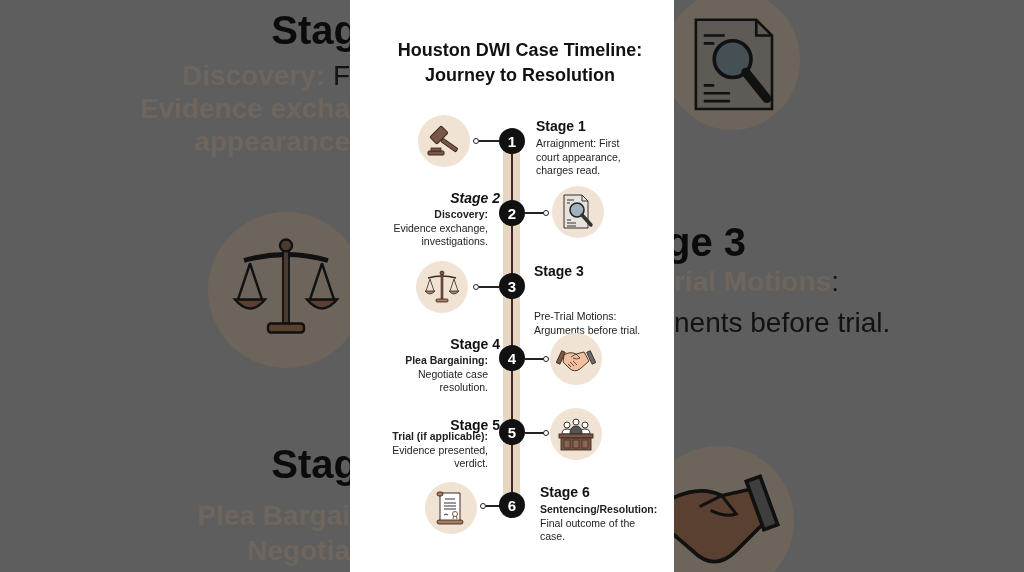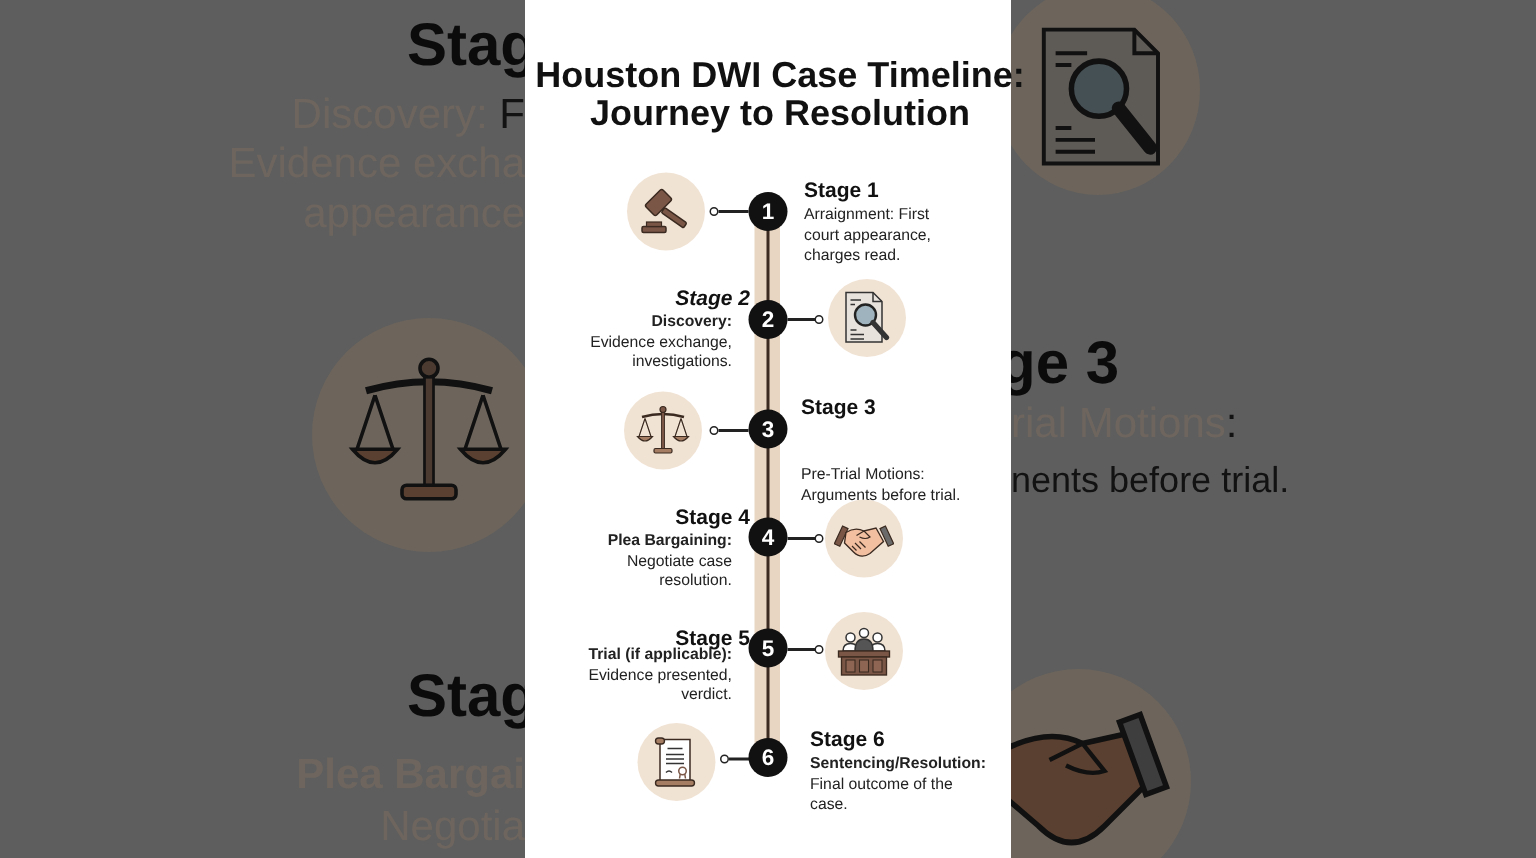--- a/index.html
+++ b/index.html
@@ -5,26 +5,26 @@
   * { box-sizing: border-box; margin: 0; padding: 0; }
   html, body { width: 1024px; height: 572px; overflow: hidden; }
   body { background: #5c5c5c; font-family: "Liberation Sans", "DejaVu Sans", sans-serif; position: relative; }
 
   
   .bg { position: absolute; top: 0; height: 572px; overflow: hidden; background: #5e5e5e; }
   .bg-left { left: 0; width: 350px; }
   .bg-right { left: 674px; width: 350px; }
   .bg .big { position: absolute; color: #0b0b0b; font-weight: 700; white-space: nowrap; filter: blur(0.4px); }
   .bg .mid { position: absolute; color: #121212; white-space: nowrap; filter: blur(0.4px); }
-  .bg .muted { color: #6e665e; }
+  .bg .muted { color: #6e665e; font-weight: bold; }
   .bg .circle { position: absolute; border-radius: 50%; background: #6d655c; }
 
   
   .panel { position: absolute; left: 350px; top: 0; width: 324px; height: 572px; background: #ffffff; }
-  .title { position: absolute; top: 38px; left: 0; width: 340px; text-align: center; font-weight: 700; font-size: 24px; line-height: 25px; color: #111; }
+  .title { position: absolute; top: 38px; left: 0; width: 340px; text-align: center; font-weight: 700; font-size: 18px; line-height: 25px; color: #111; }
 
   .spine { position: absolute; left: 153px; top: 140px; width: 17px; height: 372px; background: #e8d6c2; }
   .spine-line { position: absolute; left: 161px; top: 140px; width: 2px; height: 372px; background: #3a2a20; }
 
   .node { position: absolute; width: 26px; height: 26px; border-radius: 50%; background: #111; color: #fff; font-weight: 700; font-size: 15px; display: flex; align-items: center; justify-content: center; }
   .connector { position: absolute; height: 2px; background: #222; }
   .dot { position: absolute; width: 6px; height: 6px; border-radius: 50%; border: 1.5px solid #222; background: #fff; }
   .icon-wrap { position: absolute; width: 52px; height: 52px; border-radius: 50%; background: #f1e3d4; display: flex; align-items: center; justify-content: center; }
   .icon-wrap svg { width: 40px; height: 40px; }
 
@@ -68,21 +68,21 @@
     <path d="M3 2 H26 L32 8 V36 H3 Z" fill="#5e5a56" stroke="#111" stroke-width="1"></path>
     <path d="M26 2 V8 H32" fill="none" stroke="#111" stroke-width="1"></path>
     <path d="M6 8 H14 M6 11 H10 M6 27 H10 M6 30 H16 M6 33 H16" stroke="#111" stroke-width="1"></path>
     <circle cx="17" cy="17" r="7" fill="#455055" stroke="#111" stroke-width="1.4"></circle>
     <line x1="22" y1="22" x2="30" y2="32" stroke="#111" stroke-width="3.5" stroke-linecap="round"></line>
   </svg>
   <div class="big" style="left:-8px; top:220px; font-size:40px;">ge 3</div>
   <div class="mid" style="left:0; top:266px; font-size:28px;">
     <span class="muted">rial Motions</span><span>:</span>
   </div>
-  <div class="mid" style="left:0; top:307px; font-size:24px;">nents before trial.</div>
+  <div class="mid" style="left:0; top:307px; font-size:28px;">nents before trial.</div>
 
   <div class="circle" style="left:-30px; top:446px; width:150px; height:150px;"></div>
   <svg style="position:absolute; left:-20px; top:470px;" width="150" height="110" viewBox="0 0 40 30">
     <path d="M4 8 Q12 4 18 7 L27 5 L30 14 L22 22 Q16 28 10 22 L3 16 Z" fill="#5a4030" stroke="#111" stroke-width="1"></path>
     <path d="M12 10 L18 7 L22 12 Q19 13 15 11" fill="#5a4030" stroke="#111" stroke-width="0.8"></path>
     <rect x="27" y="2" width="4" height="14" transform="rotate(-20 29 9)" fill="#3e3e3e" stroke="#111" stroke-width="1"></rect>
   </svg>
 </div>
 
 <div class="panel">

